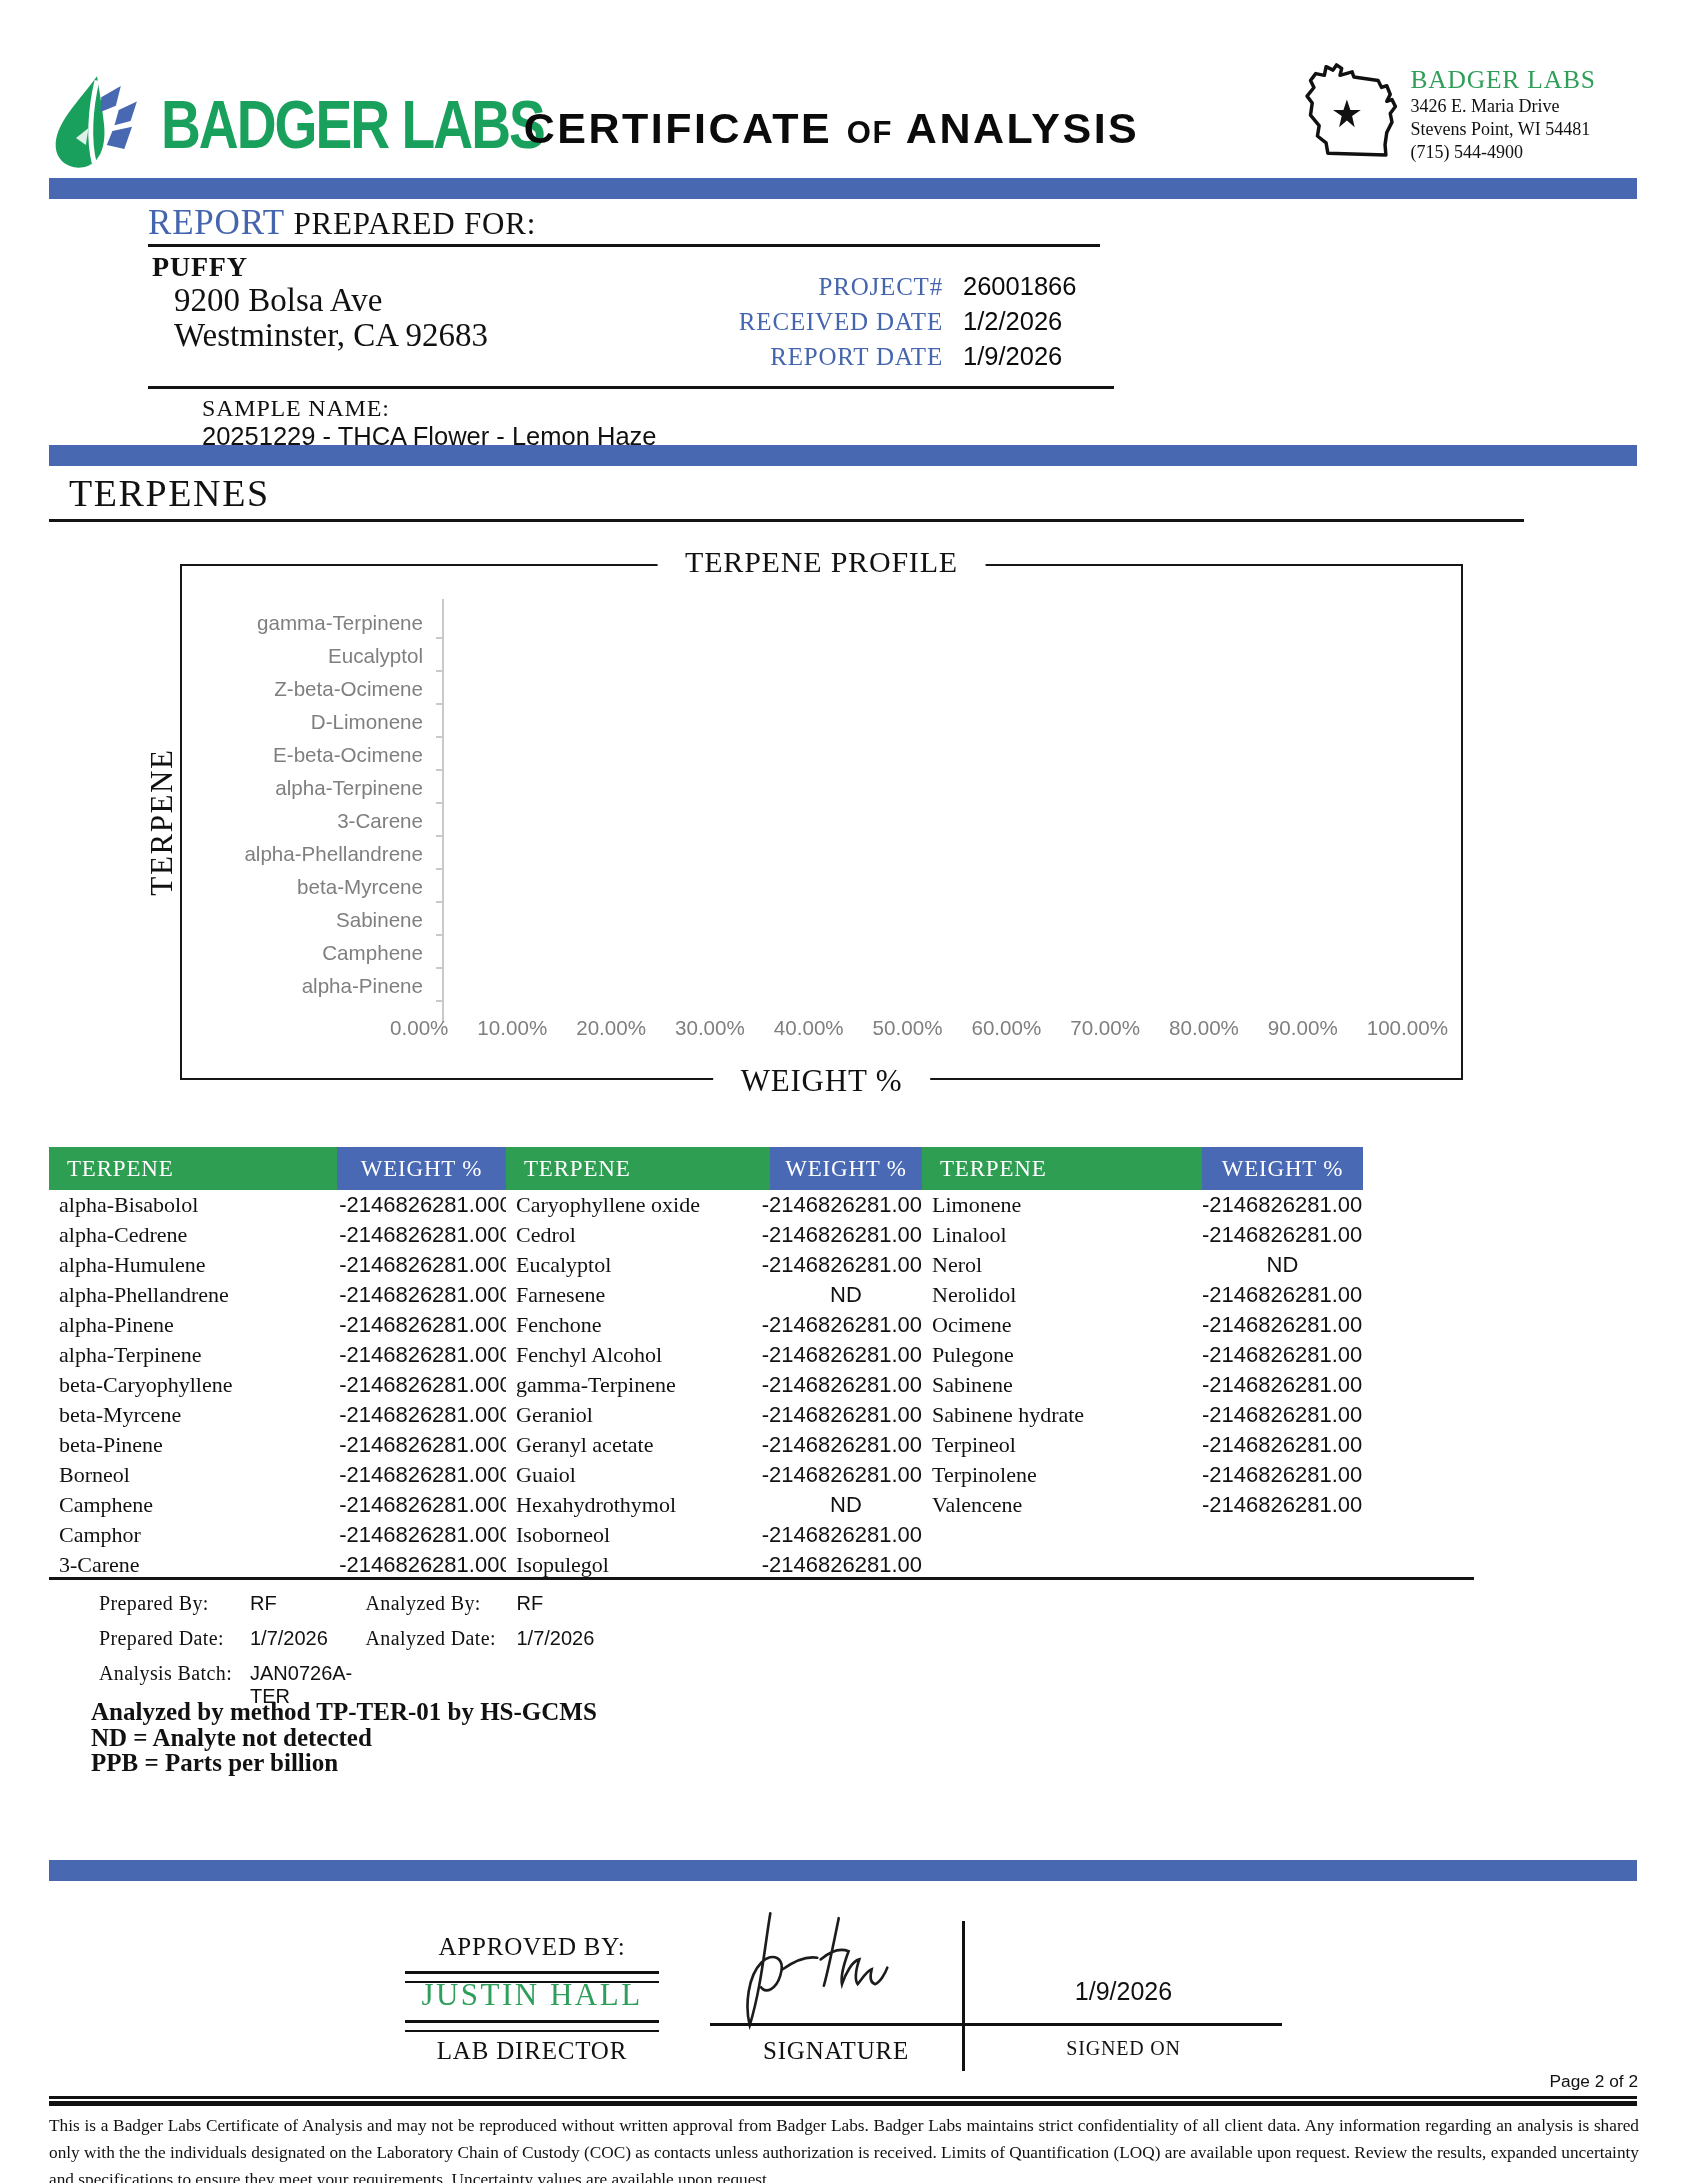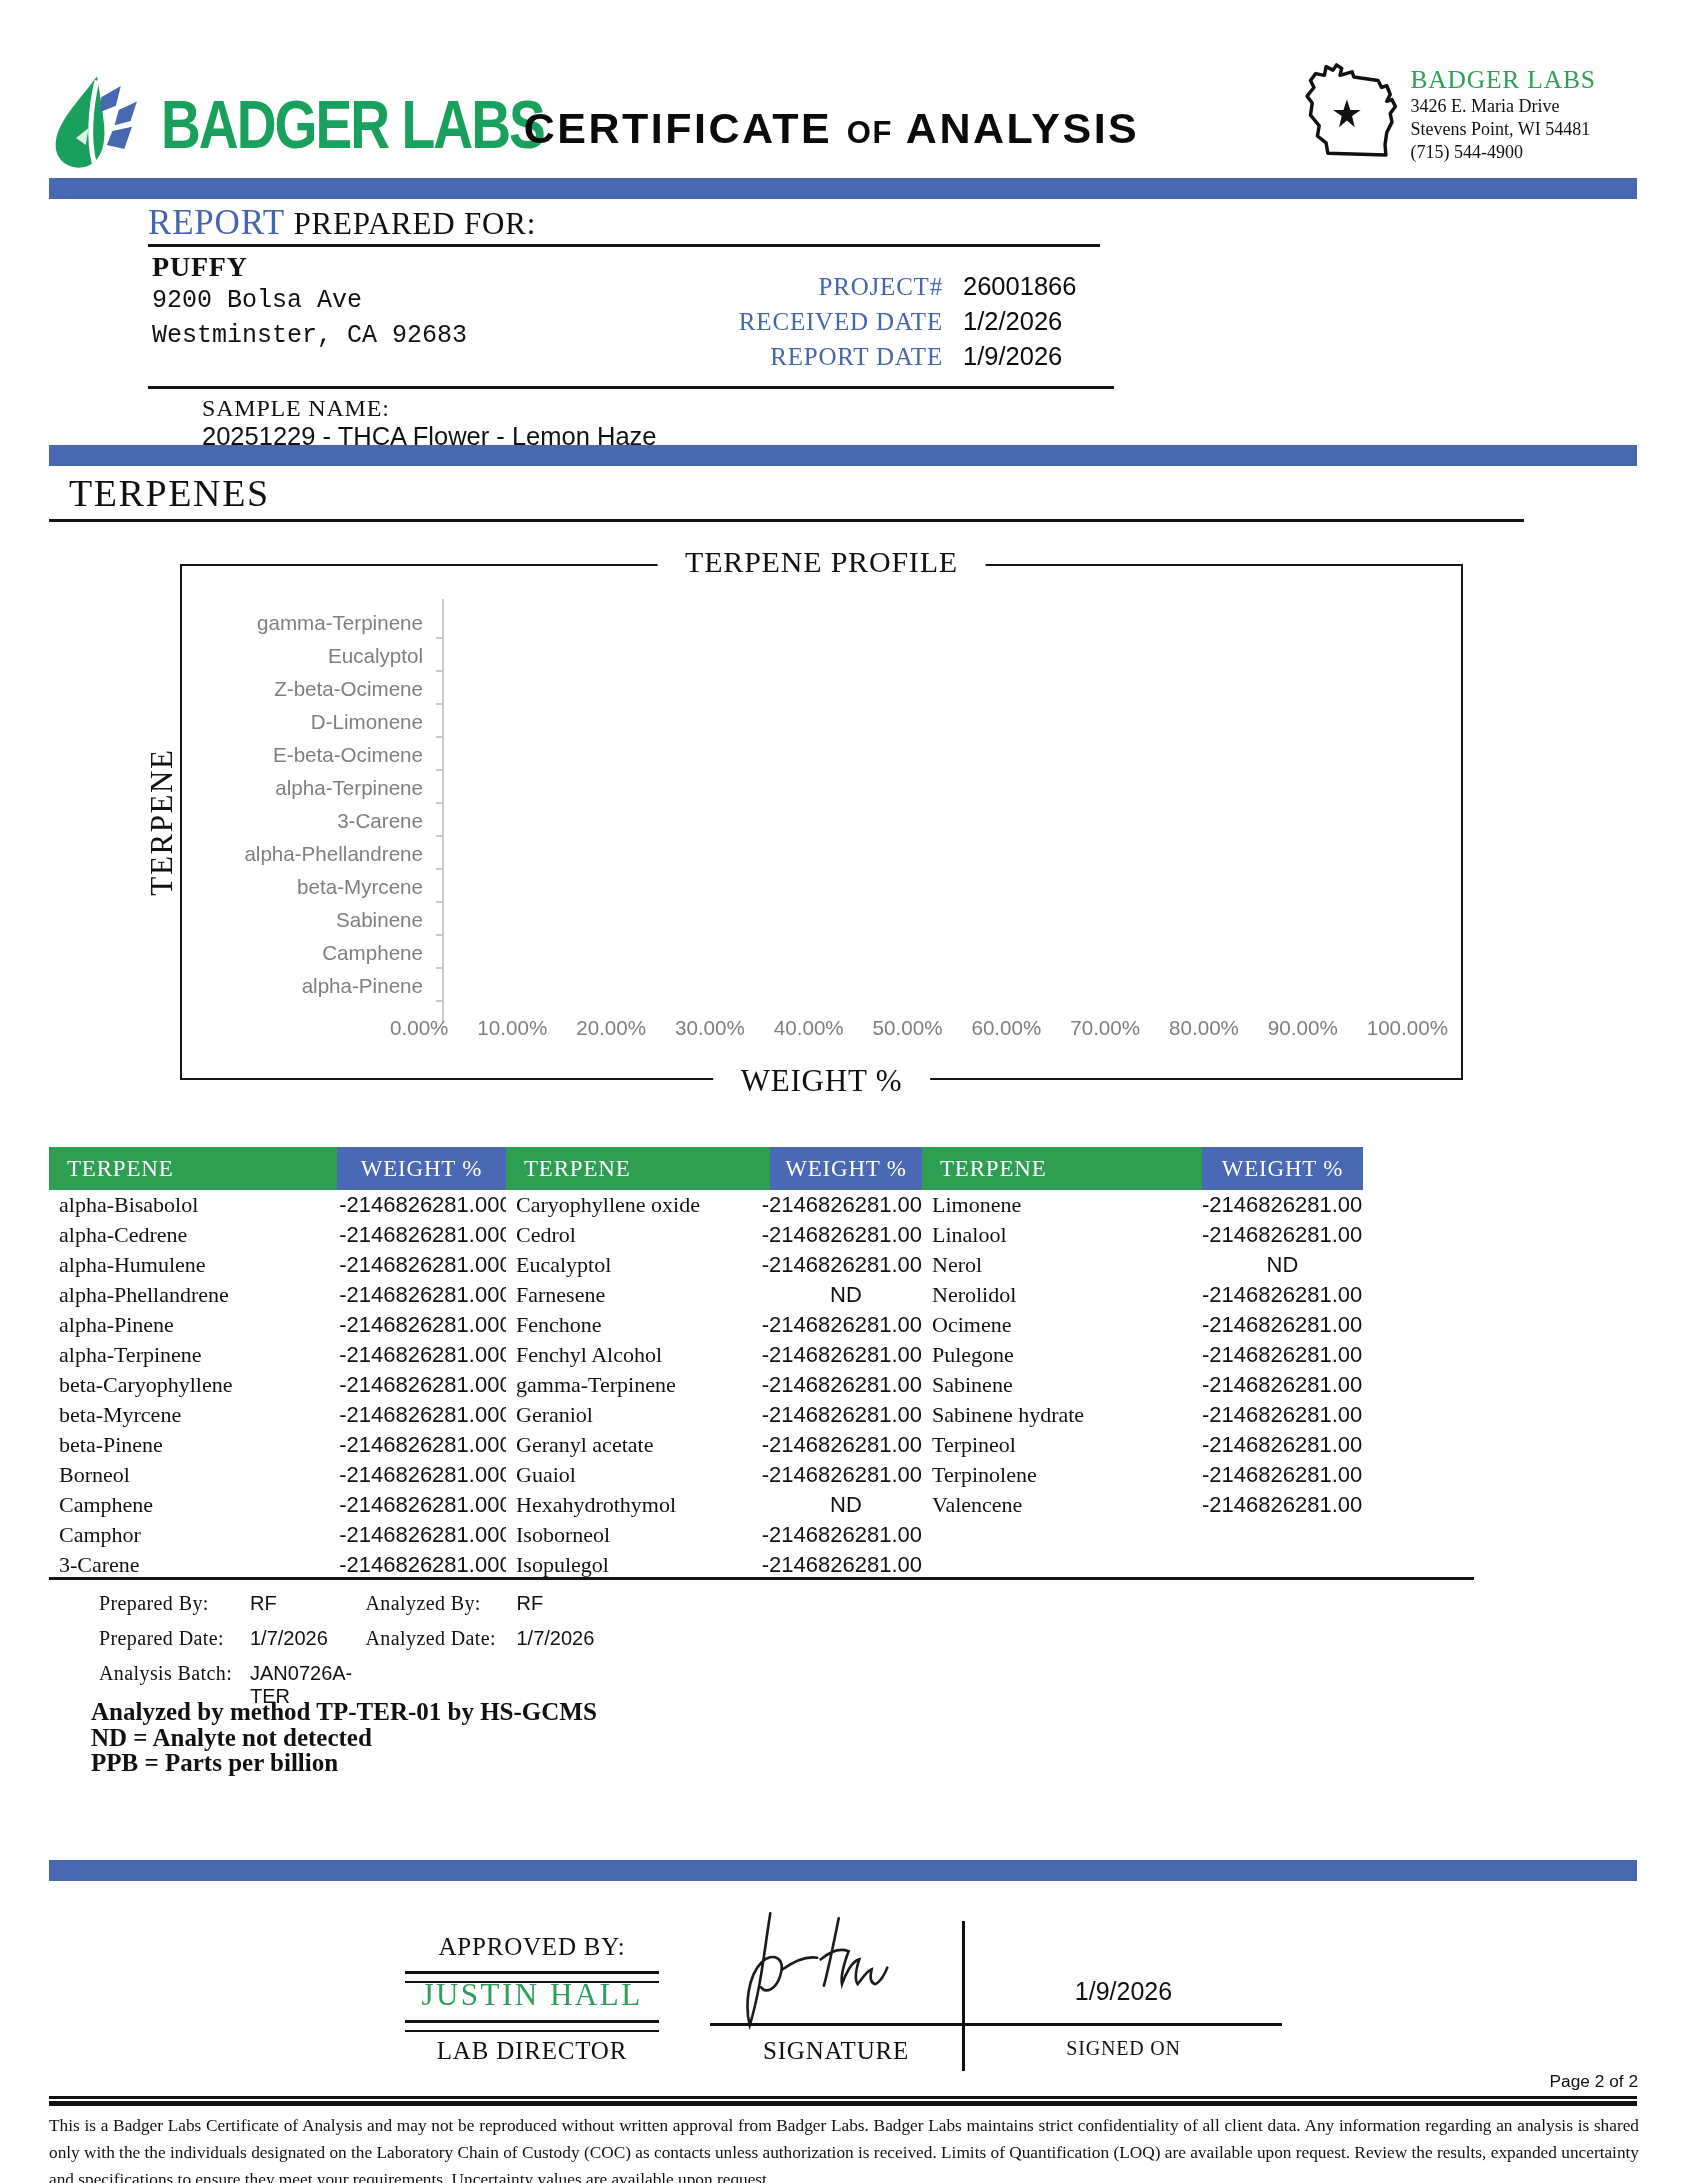--- a/index.html
+++ b/index.html
@@ -23,21 +23,21 @@
   .bar1{top:178px;} .bar2{top:445px;} .bar3{top:1860px;}
 
   
   .rpf{left:148px;top:203px;font-size:31px;letter-spacing:0.8px;white-space:nowrap;}
   .rpf .accent{color:#4566ae;font-size:35px;}
   .rule{background:#141414;}
   .rule-a{left:148px;top:244px;width:952px;height:2.5px;}
   .rule-b{left:148px;top:386px;width:966px;height:2.5px;}
   .client{left:152px;top:251px;}
   .client-name{font-weight:bold;font-size:28px;letter-spacing:0.8px;}
-  .client-line{font-family:Liberation Mono, monospace;font-size:25px;line-height:35px;}
+  .client-line{font-family:Liberation Serif, serif;font-size:33px;line-height:35px;margin-left:22px;}
   .meta-rows{left:626px;top:252px;width:577px;margin-top:20px;}
   .meta-row{display:flex;align-items:baseline;height:35px;}
   .meta-label{width:317px;text-align:right;color:#4566ae;font-size:25px;letter-spacing:0.8px;}
   .meta-value{margin-left:20px;font-family:"Liberation Sans",sans-serif;font-size:25.5px;color:#0b0b0b;}
   .sample-row{left:148px;top:395px;display:flex;align-items:baseline;flex-direction:column;}
   .sample-label{font-size:24px;letter-spacing:0.8px;}
   .sample-value{margin-left:54px;font-family:"Liberation Sans",sans-serif;font-size:25.5px;}
 
   
   .sec-title{left:69px;top:471px;font-size:38px;letter-spacing:1.6px;}

